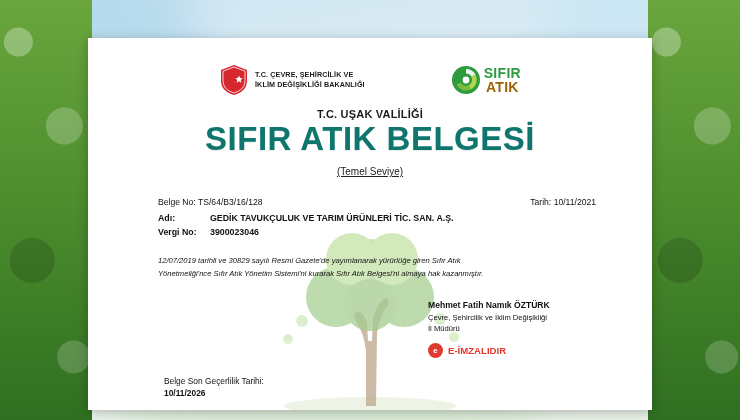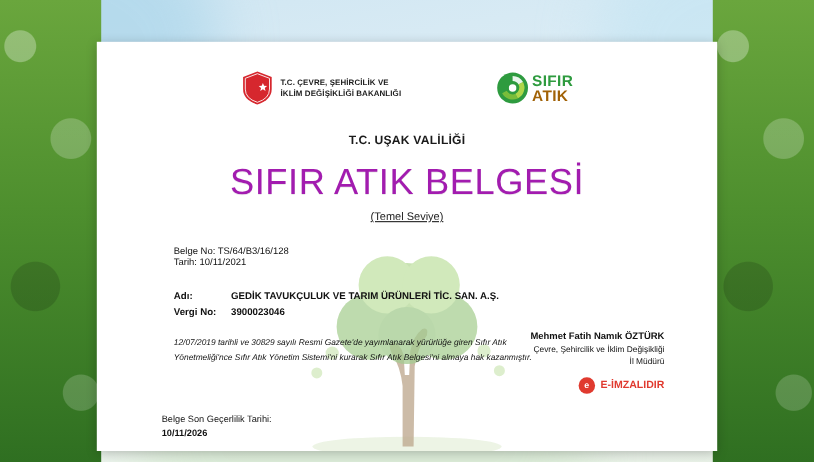--- a/index.html
+++ b/index.html
@@ -102,20 +102,21 @@
     font-weight: bold;
     color: #1b1b1b;
     line-height: 1.35;
     letter-spacing: .1px;
     white-space: pre-line;
   }
   .sifir-logo {
     display: flex;
     align-items: center;
     gap: 3px;
+    text-align: center;
   }
   .sifir-mark {
     width: 30px;
     height: 30px;
   }
   .sifir-text {
     line-height: 1.0;
   }
   .sifir-text .l1 {
     font-size: 14px;
@@ -131,55 +132,54 @@
     letter-spacing: .3px;
     display: block;
   }
 
   
   .authority {
     text-align: center;
     font-size: 11px;
     font-weight: bold;
     color: #1b1b1b;
-    margin-top: 26px;
+    margin-top: 12px;
     letter-spacing: .2px;
   }
   .main-title {
     text-align: center;
     font-size: 33px;
-    font-weight: normal;
-    color: #a21caf;
+    font-weight: bold;
+    color: #0f766e;
     letter-spacing: .5px;
-    margin-top: 12px;
+    margin-top: 0;
     text-shadow: 0 1px 0 rgba(0,0,0,.08);
   }
   .sub-title {
     text-align: center;
     font-size: 10px;
     color: #222;
     margin-top: 8px;
     text-decoration: underline;
   }
 
   
   .meta-row {
     display: flex;
     justify-content: space-between;
     margin-top: 20px;
     padding: 0 22px 0 36px;
     font-size: 8.6px;
     color: #111;
-    flex-direction: column;
   }
   .meta-row .cell { white-space: nowrap; }
   .meta-row .lbl { font-weight: normal; }
 
   .info-block {
-    margin-top: 20px;
+    margin-top: 5px;
     padding-left: 36px;
     font-size: 8.8px;
     color: #111;
     line-height: 1.55;
   }
   .info-line { display: flex; }
   .info-line .key {
     font-weight: bold;
     width: 52px;
     flex: 0 0 52px;
@@ -192,23 +192,23 @@
     padding-right: 120px;
     font-size: 7.6px;
     color: #111;
     line-height: 1.65;
     font-style: italic;
   }
 
   
   .signature {
     position: absolute;
-    right: 48px;
+    right: 34px;
     bottom: 52px;
-    text-align: right;
+    text-align: left;
     width: 190px;
     z-index: 4;
   }
   .sig-name {
     font-size: 8.6px;
     font-weight: bold;
     color: #111;
   }
   .sig-title {
     font-size: 7.6px;
@@ -235,21 +235,21 @@
     font-size: 8px;
     display: inline-flex;
     align-items: center;
     justify-content: center;
     font-weight: bold;
   }
 
   
   .validity {
     position: absolute;
-    left: 59px;
+    left: 76px;
     bottom: 10px;
     font-size: 8.4px;
     color: #111;
     line-height: 1.5;
     z-index: 4;
   }
   .validity .v-label { font-weight: normal; }
   .validity .v-date { font-weight: bold; }
 </style>
 </head>

